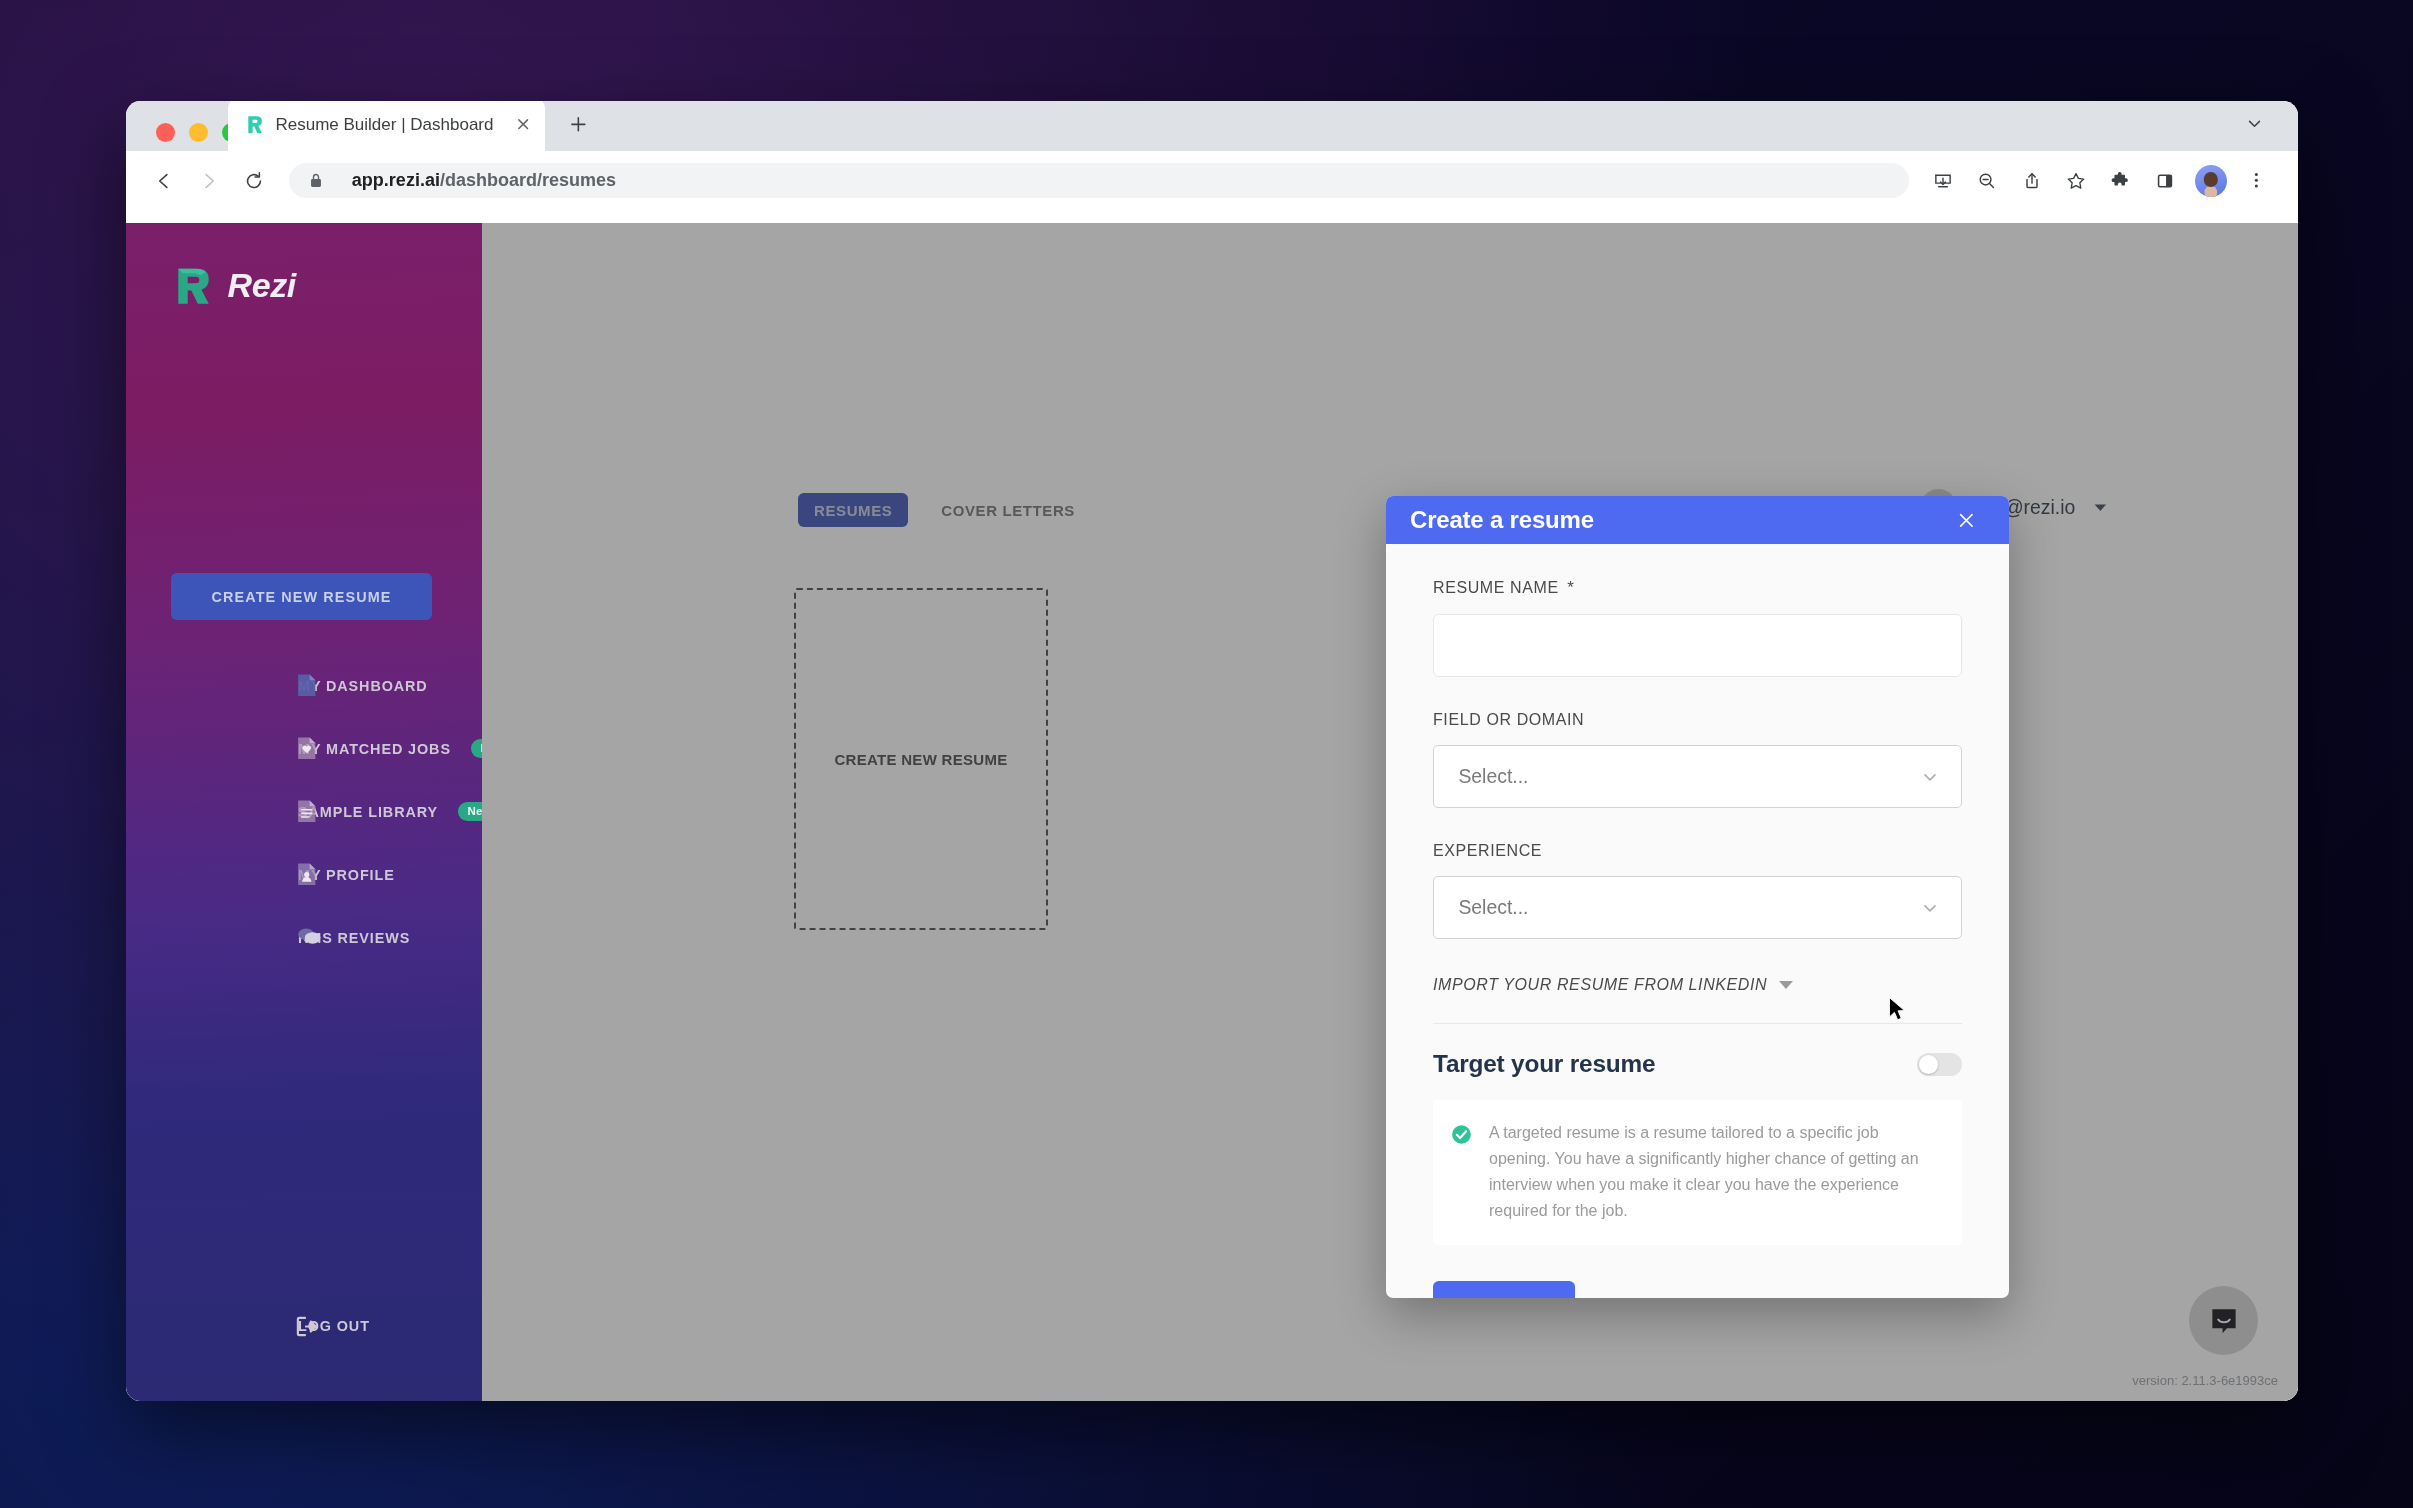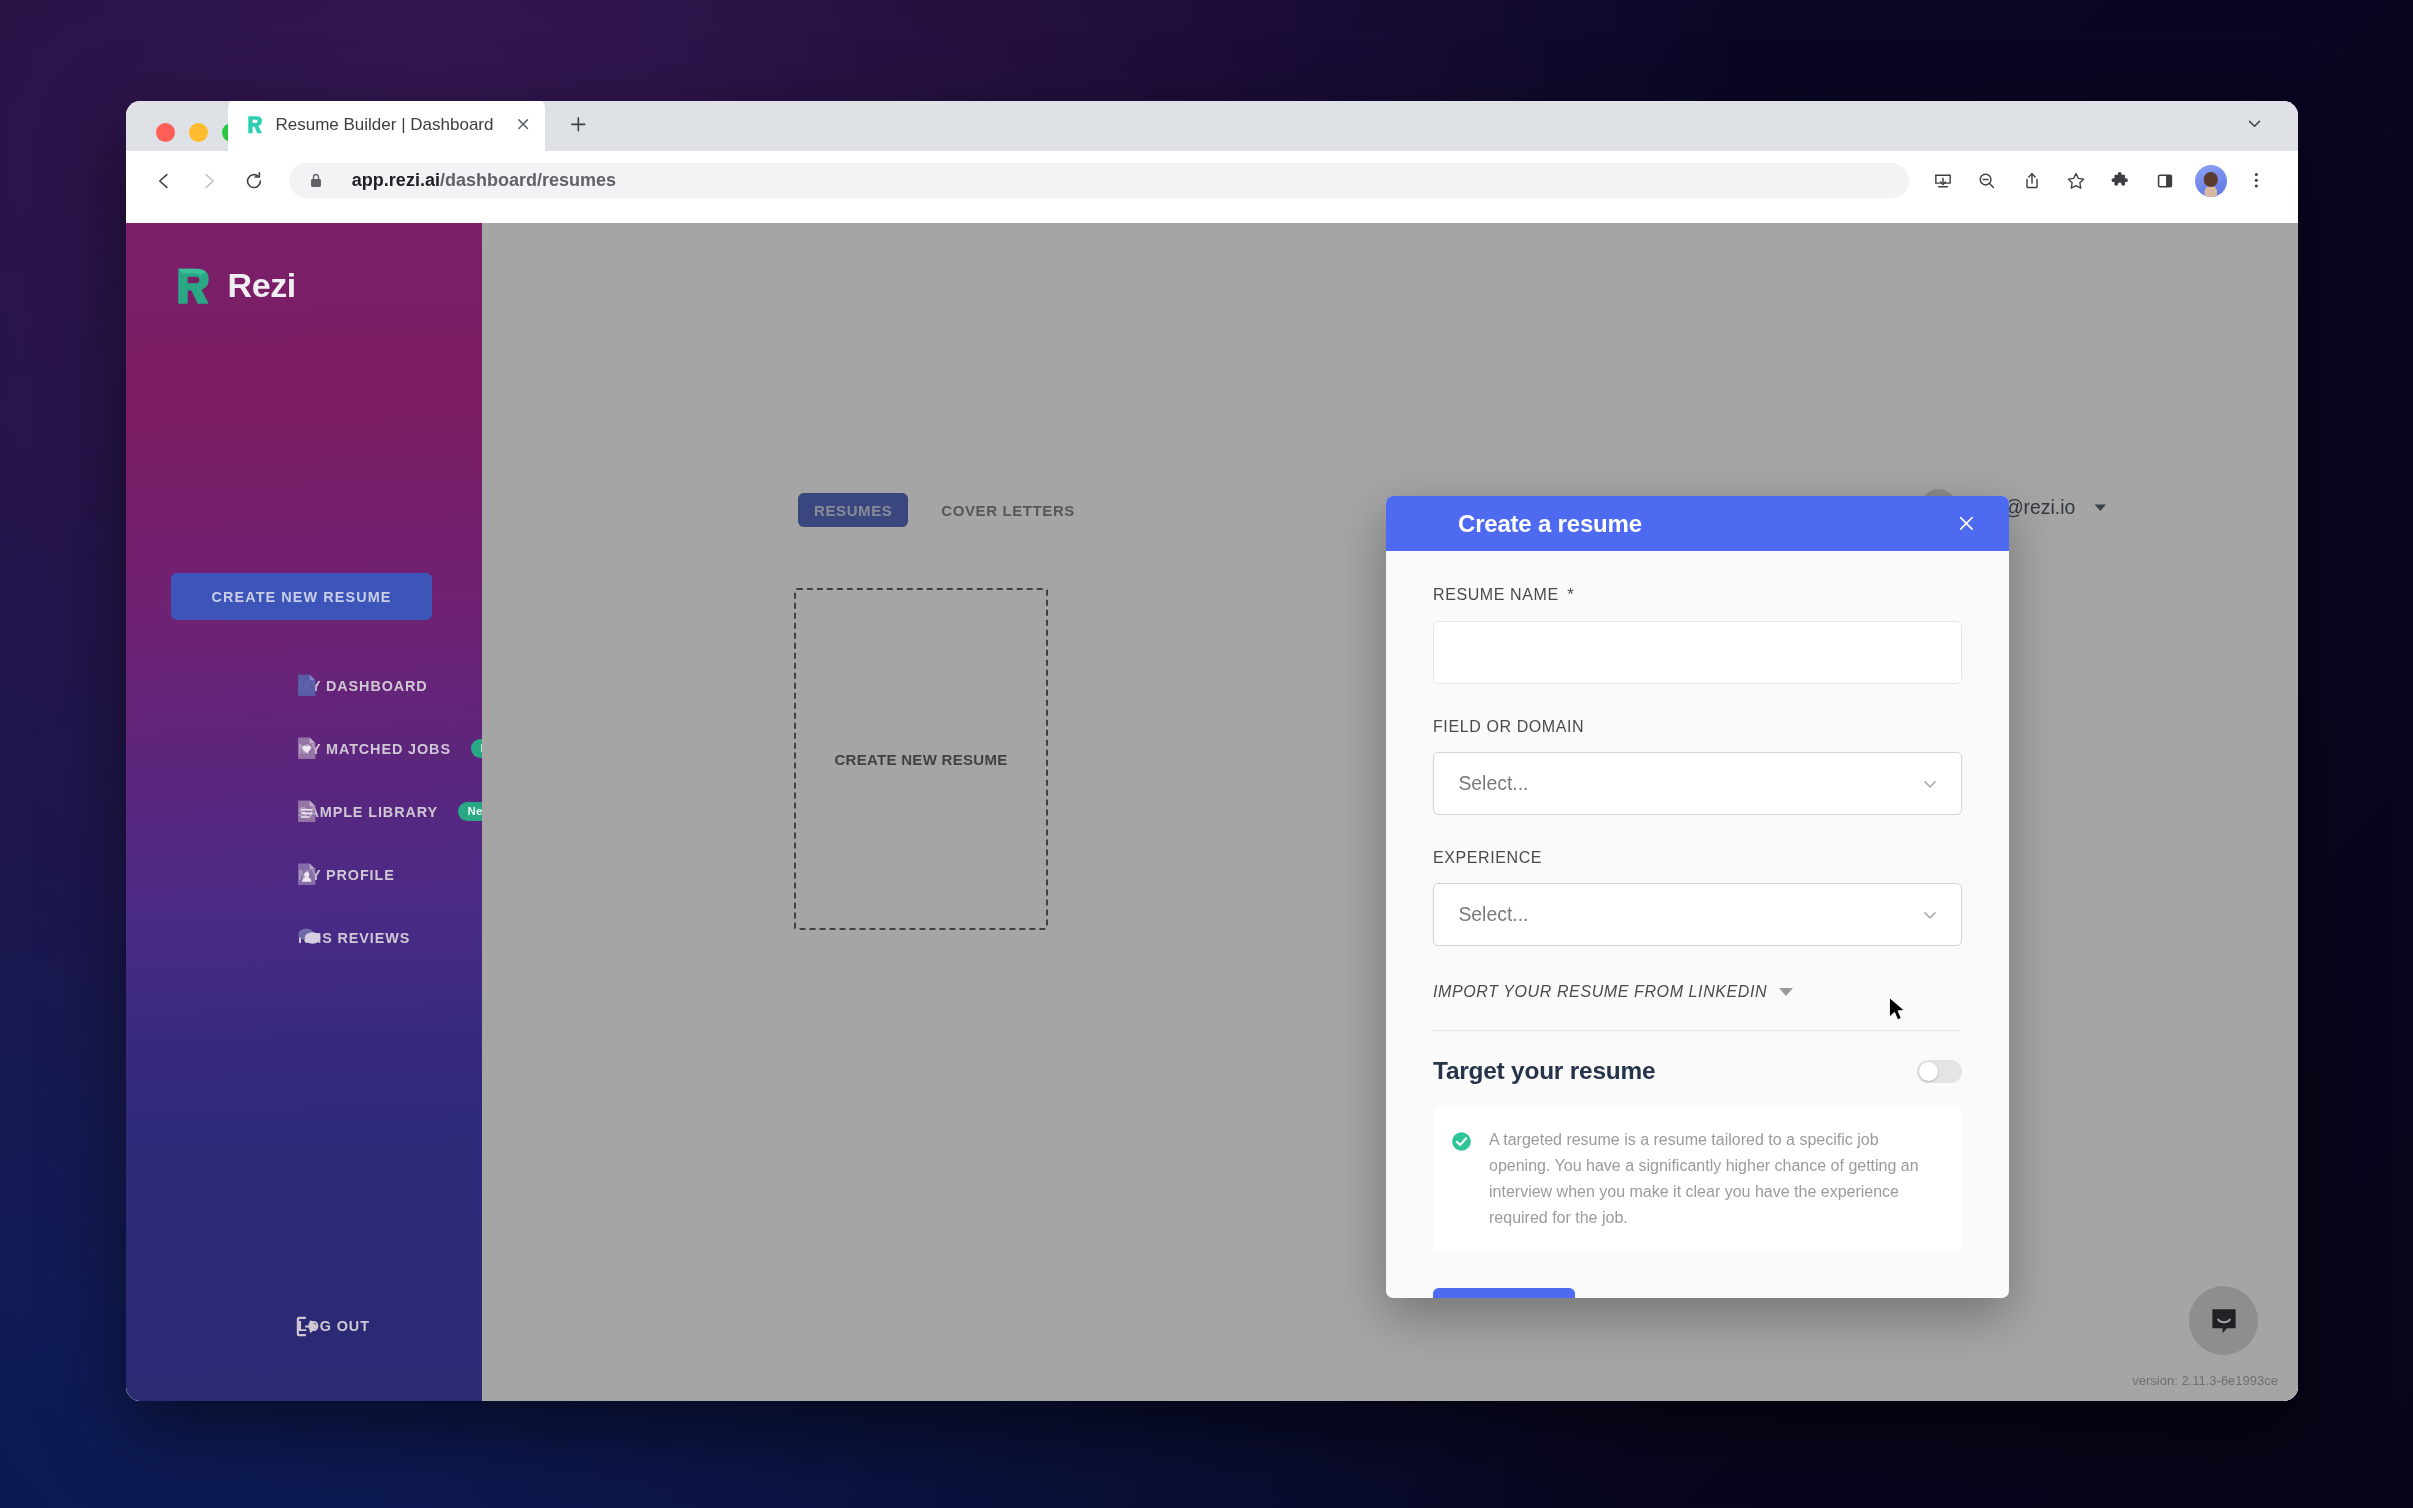--- a/index.html
+++ b/index.html
@@ -174,21 +174,21 @@
     position: absolute;
     left: 0; top: 0;
     width: 356px;
     height: 100%;
     background: linear-gradient(178deg, #7b1f6b 0%, #7c1c63 16%, #6e2274 34%, #4a2a86 58%, #30297c 74%, #2b2a72 100%);
     color: #ffffff;
   }
   .sidebar-logo {
     position: absolute;
     left: 45px; top: 40px;
-    display: flex; align-items: center; gap: 11.5px;
+    display: flex; align-items: center; gap: 11.5px; font-style: italic;
   }
   .logo-mark { width: 45px; height: 45px; flex-shrink: 0; }
   .logo-text {
     font-size: 34px;
     font-weight: 700;
     color: #f0eef2;
     letter-spacing: -0.4px;
   }
 
   .create-resume-btn {
@@ -349,26 +349,26 @@
     position: absolute;
     left: 904px; top: 273px;
     width: 623px;
     height: 802px;
     background: #fafafa;
     border-radius: 7.2px;
     overflow: hidden;
     box-shadow: 0 17px 50px rgba(0,0,0,0.3);
   }
   .modal-header {
-    height: 55px;
+    height: 48px;
     background: #4d6af0;
     display: flex;
     align-items: center;
     justify-content: space-between;
-    padding: 0 26px 0 72px;
+    padding: 0 26px 0 24px;
   }
   .modal-title {
     color: #ffffff;
     font-size: 24px;
     font-weight: 700;
     letter-spacing: -0.2px;
   }
   .modal-close {
     width: 33px; height: 33px;
     display: flex; align-items: center; justify-content: center;

